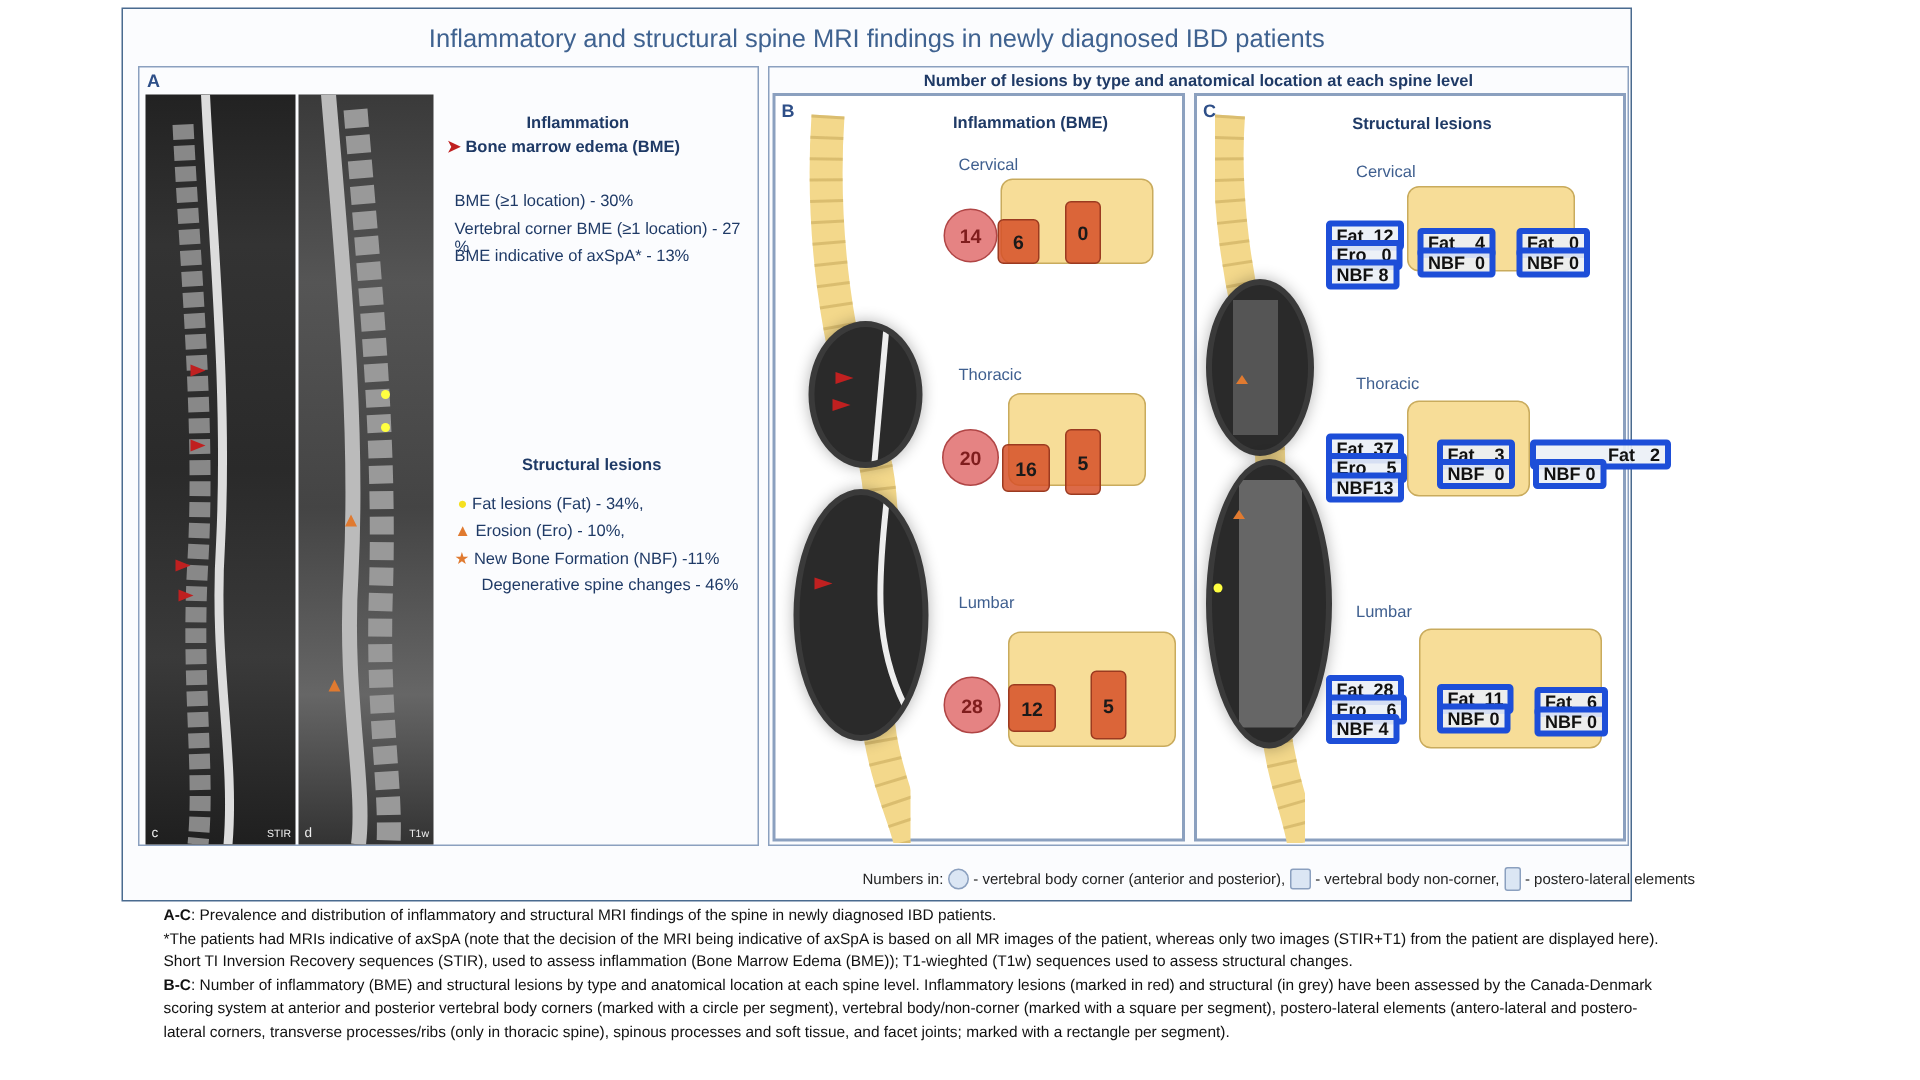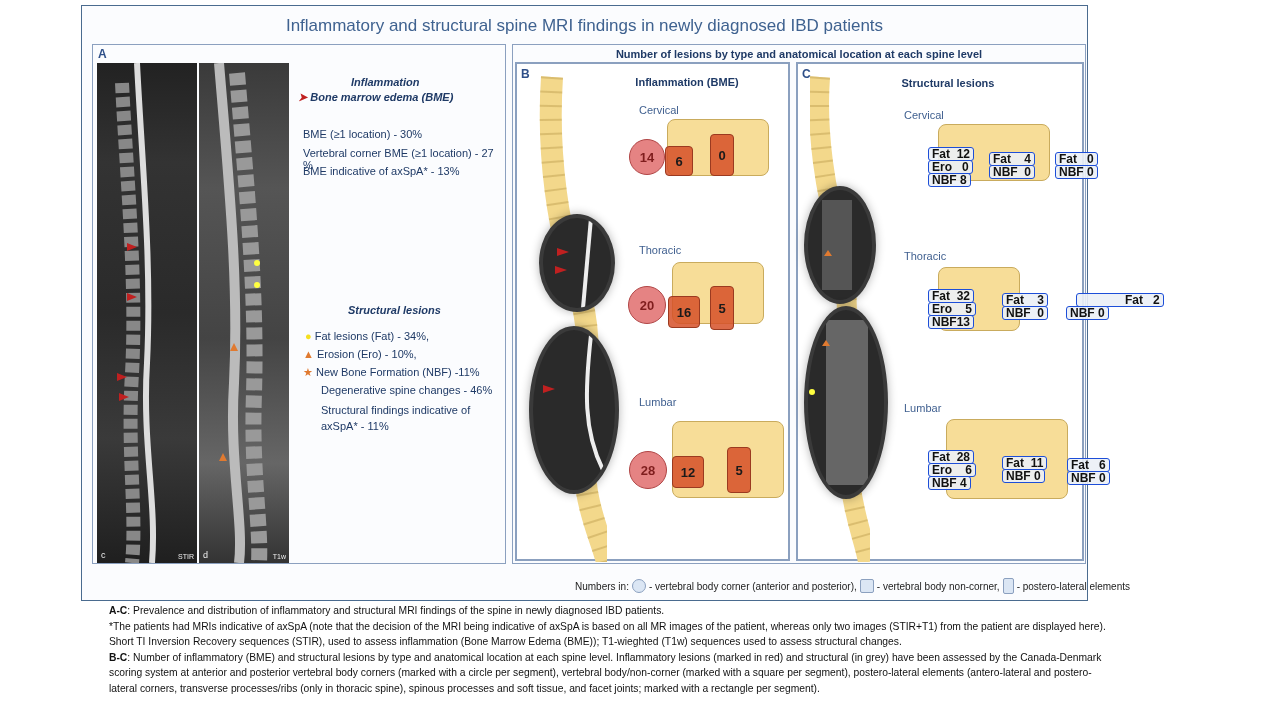--- a/index.html
+++ b/index.html
@@ -9,27 +9,27 @@
   .panelA { position:absolute; left:92px; top:44px; width:414px; height:520px; border:1px solid #8ba0bf; background:#fbfcfe; box-sizing:border-box; }
   .panelBC-wrap { position:absolute; left:512px; top:44px; width:574px; height:520px; border:1px solid #8ba0bf; background:#fbfcfe; box-sizing:border-box; }
   .bc-title { position:absolute; left:0; right:0; top:3px; text-align:center; color:#1f3a66; font-size:11px; font-weight:bold; }
   .panelB { position:absolute; left:515px; top:62px; width:275px; height:499px; border:2px solid #8ba0bf; background:#ffffff; box-sizing:border-box; }
   .panelC { position:absolute; left:796px; top:62px; width:288px; height:499px; border:2px solid #8ba0bf; background:#ffffff; box-sizing:border-box; }
   .plabel { position:absolute; color:#2e4f88; font-weight:bold; font-size:12px; }
   .mri { position:absolute; background:#111; overflow:hidden; }
   .mri .spine { position:absolute; }
   .mri-tag { position:absolute; color:#eee; font-size:9px; }
   .txt { position:absolute; color:#1f3a66; font-size:11px; }
-  .hdr { font-weight:bold;font-style:italic; }
+  .hdr { font-weight:bold; }
   .sec-title { position:absolute; color:#1f3a66; font-weight:bold; font-size:11px; text-align:center; }
   .lvl { position:absolute; color:#3f5f8f; font-size:11px; }
   .circle { position:absolute; border-radius:50%; background:rgba(220,90,90,0.75); border:1px solid #b04545; display:flex; align-items:center; justify-content:center; font-weight:bold; font-size:13px; color:#7f1d1d; }
   .sq { position:absolute; background:rgba(214,80,40,0.85); border:1px solid #9b3a20; border-radius:4px; display:flex; align-items:center; justify-content:center; font-weight:bold; font-size:13px; color:#1a1a1a; }
   .bone { position:absolute; background:#f7dd98; border:1px solid #c9ab5d; border-radius:8px; }
-  .gbox { position:absolute; background:rgba(235,240,246,0.9); border:1px solid #1d4ed8; border-radius:3px; font-weight:bold; font-size:12px; color:#111; line-height:12px; padding:0 3px; white-space:pre;margin-left:44px; }
+  .gbox { position:absolute; background:rgba(235,240,246,0.9); border:4px solid #1d4ed8; border-radius:3px; font-weight:bold; font-size:12px; color:#111; line-height:12px; padding:0 3px; white-space:pre; }
   .oval { position:absolute; border-radius:50%; background:#2a2a2a; border:4px solid #3a3a3a; overflow:hidden; box-shadow: 0 0 10px rgba(0,0,0,0.3); }
   .caption { position:absolute; left:81px; width:1010px; color:#111; font-size:10.3px; line-height:15.5px;margin-left:28px; }
   .legend { position:absolute; left:575px; top:578px; font-size:10px; color:#222; display:flex; align-items:center; gap:3px; }
   .lg-circle { width:12px; height:12px; border-radius:50%; background:#dbe6f4; border:1px solid #8ba0bf; display:inline-block; }
   .lg-square { width:12px; height:12px; border-radius:2px; background:#dbe6f4; border:1px solid #8ba0bf; display:inline-block; }
   .lg-rect { width:9px; height:14px; border-radius:2px; background:#dbe6f4; border:1px solid #8ba0bf; display:inline-block; }
   .spine-ill { position:absolute; }
 </style>
 </head>
 <body>
@@ -83,21 +83,20 @@
   </div>
   <div class="txt" style="left:210px;top:303px;">
     <span style="color:#e07a30;">▲</span>
     <span>Erosion (Ero) - 10%,</span>
   </div>
   <div class="txt" style="left:210px;top:321px;">
     <span style="color:#e07a30;">★</span>
     <span>New Bone Formation (NBF) -11%</span>
   </div>
   <div class="txt" style="left:228px;top:339px;">Degenerative spine changes - 46%</div>
-  <div class="txt" style="left:228px;top:357px;width:170px;line-height:16px;">Structural findings indicative of axSpA* - 11%</div>
 </div>
 
 <div class="panelBC-wrap">
   <div class="bc-title">Number of lesions by type and anatomical location at each spine level</div>
 </div>
 
 <div class="panelB">
   <div class="plabel" style="left:4px;top:3px;">B</div>
   <div class="sec-title" style="left:100px;top:12px;width:140px;">Inflammation (BME)</div>
 
@@ -167,26 +166,26 @@
   <div class="gbox" style="left:86px;top:83px;">Fat  12</div>
   <div class="gbox" style="left:86px;top:96px;">Ero   0</div>
   <div class="gbox" style="left:86px;top:109px;">NBF 8</div>
   <div class="gbox" style="left:147px;top:88px;">Fat    4</div>
   <div class="gbox" style="left:147px;top:101px;">NBF  0</div>
   <div class="gbox" style="left:213px;top:88px;">Fat   0</div>
   <div class="gbox" style="left:213px;top:101px;">NBF 0</div>
 
   <div class="lvl" style="left:106px;top:186px;">Thoracic</div>
   <div class="bone" style="left:140px;top:203px;width:80px;height:62px;"></div>
-  <div class="gbox" style="left:86px;top:225px;">Fat  32</div>
+  <div class="gbox" style="left:86px;top:225px;">Fat  37</div>
   <div class="gbox" style="left:86px;top:238px;">Ero    5</div>
   <div class="gbox" style="left:86px;top:251px;">NBF13</div>
   <div class="gbox" style="left:160px;top:229px;">Fat    3</div>
   <div class="gbox" style="left:160px;top:242px;">NBF  0</div>
-  <div class="gbox" style="left:234px;top:229px;padding-left:48px;">Fat   2</div>
+  <div class="gbox" style="left:222px;top:229px;padding-left:48px;">Fat   2</div>
   <div class="gbox" style="left:224px;top:242px;">NBF 0</div>
 
   <div class="lvl" style="left:106px;top:338px;">Lumbar</div>
   <div class="bone" style="left:148px;top:355px;width:120px;height:78px;"></div>
   <div class="gbox" style="left:86px;top:386px;">Fat  28</div>
   <div class="gbox" style="left:86px;top:399px;">Ero    6</div>
   <div class="gbox" style="left:86px;top:412px;">NBF 4</div>
   <div class="gbox" style="left:160px;top:392px;">Fat  11</div>
   <div class="gbox" style="left:160px;top:405px;">NBF 0</div>
   <div class="gbox" style="left:225px;top:394px;">Fat   6</div>

